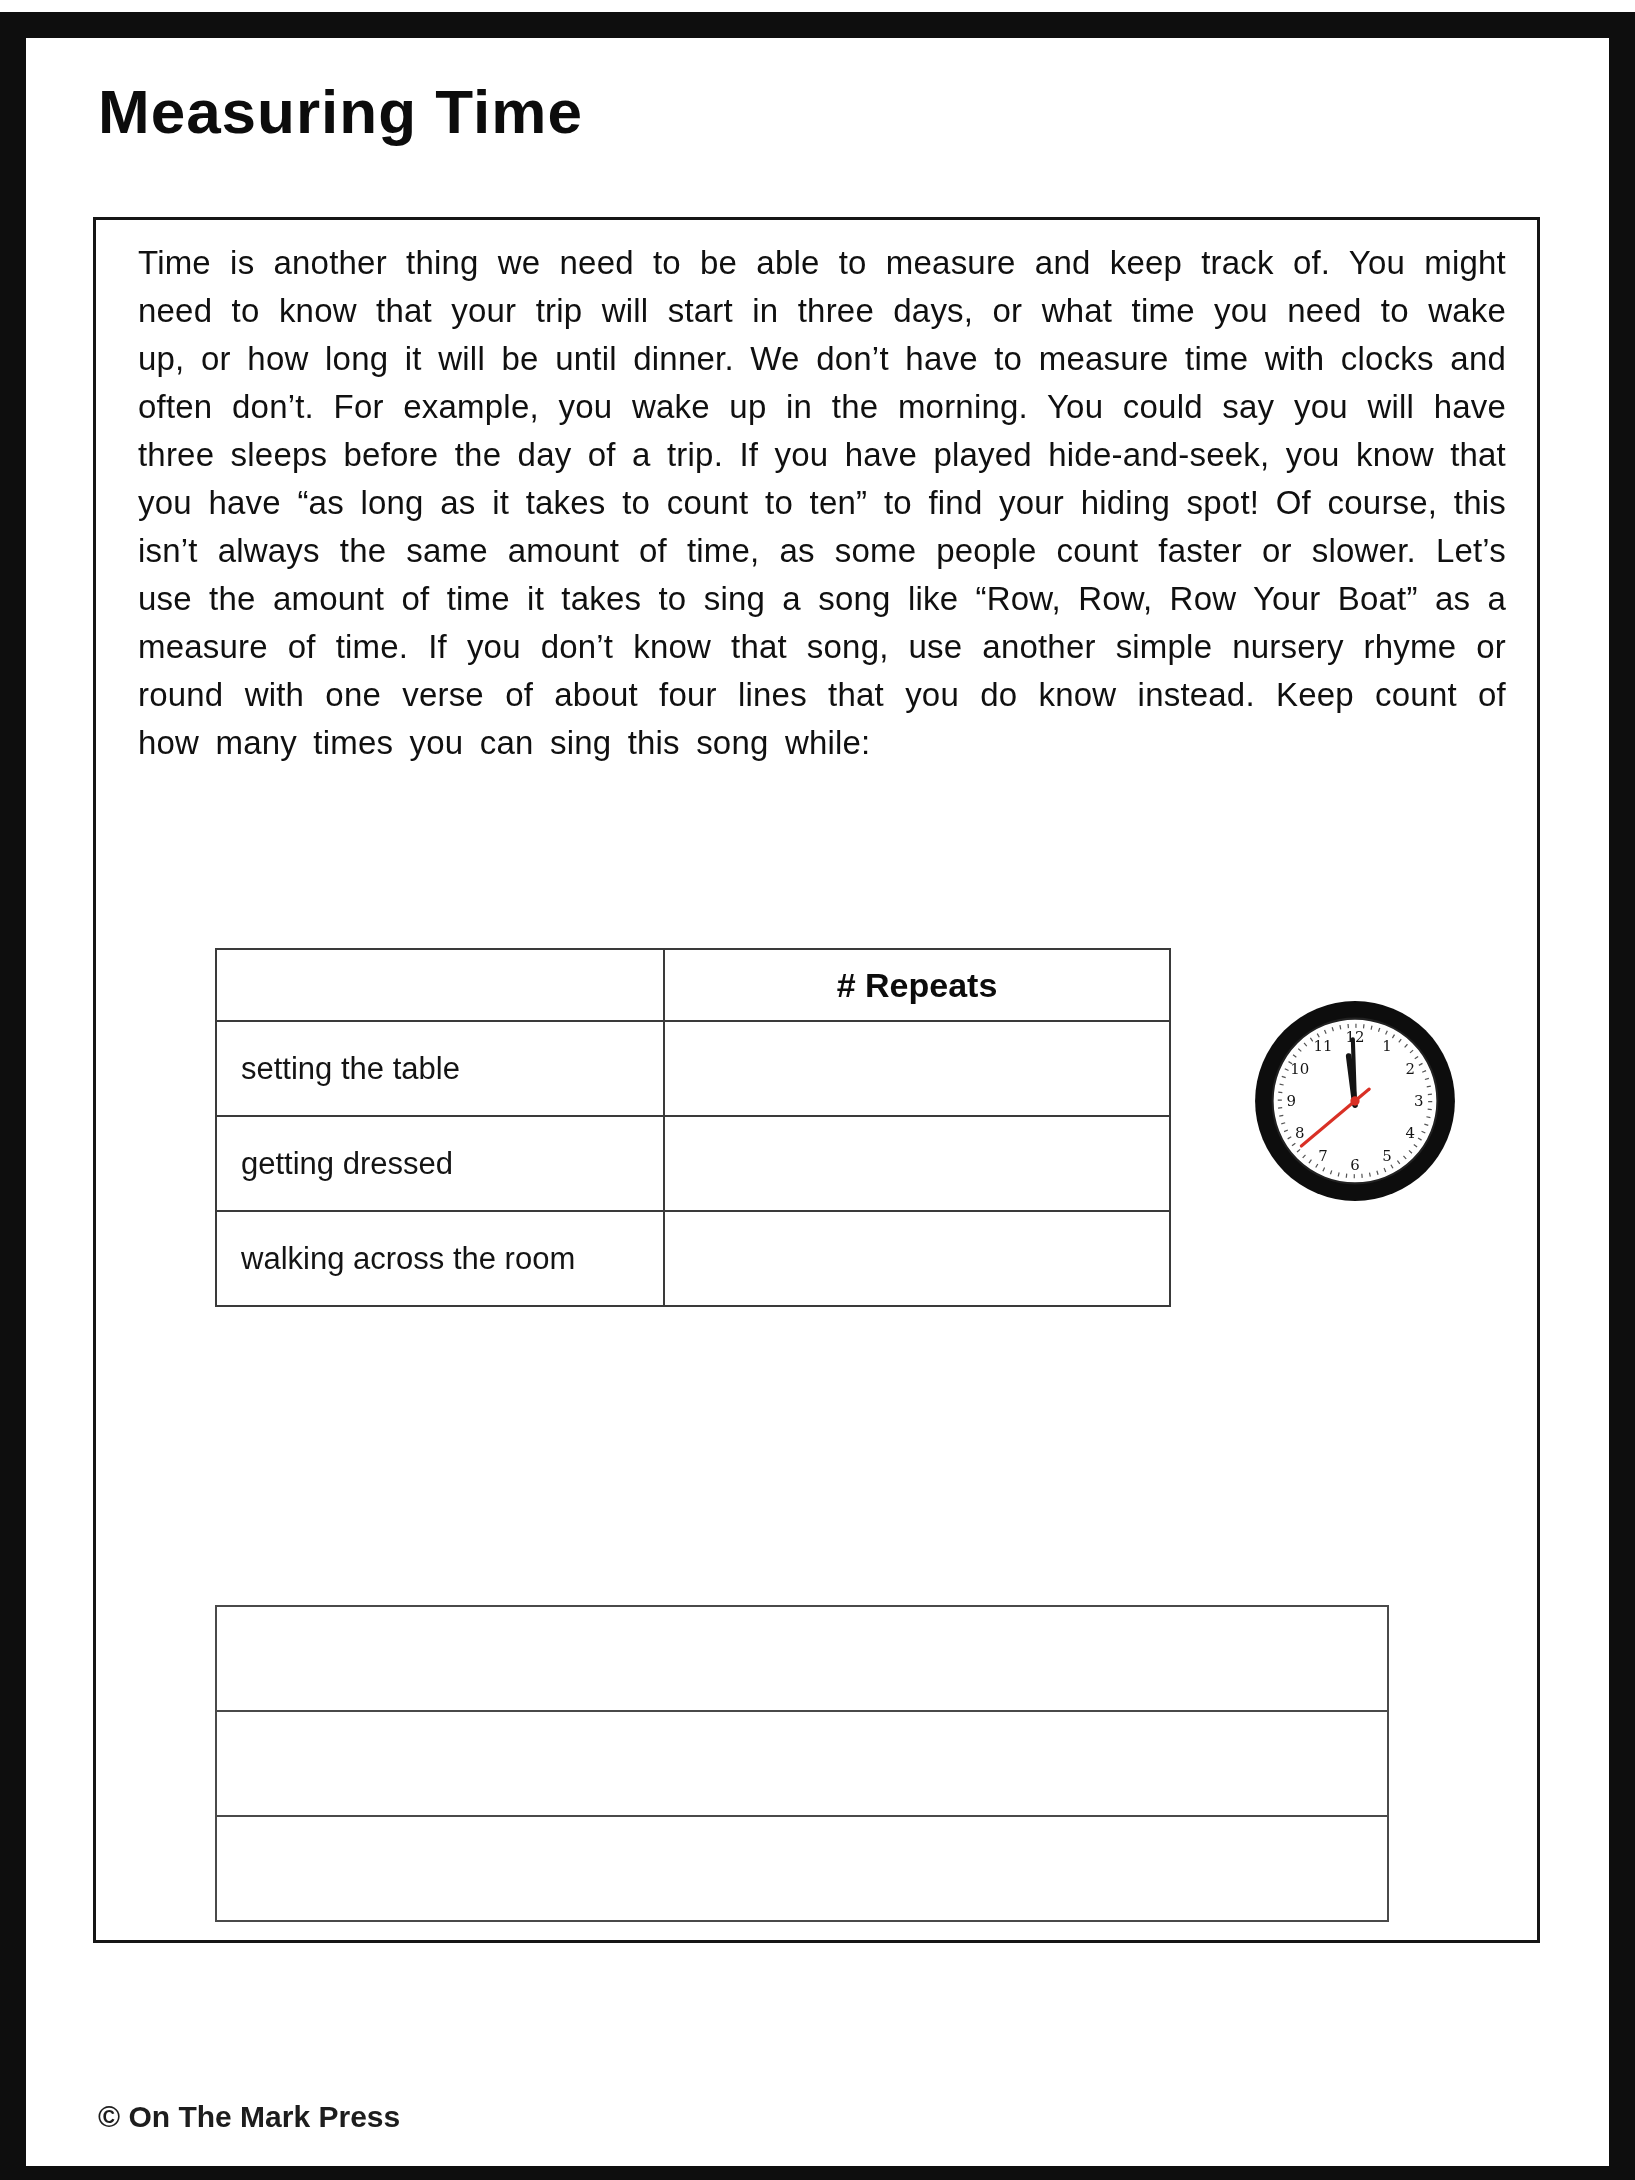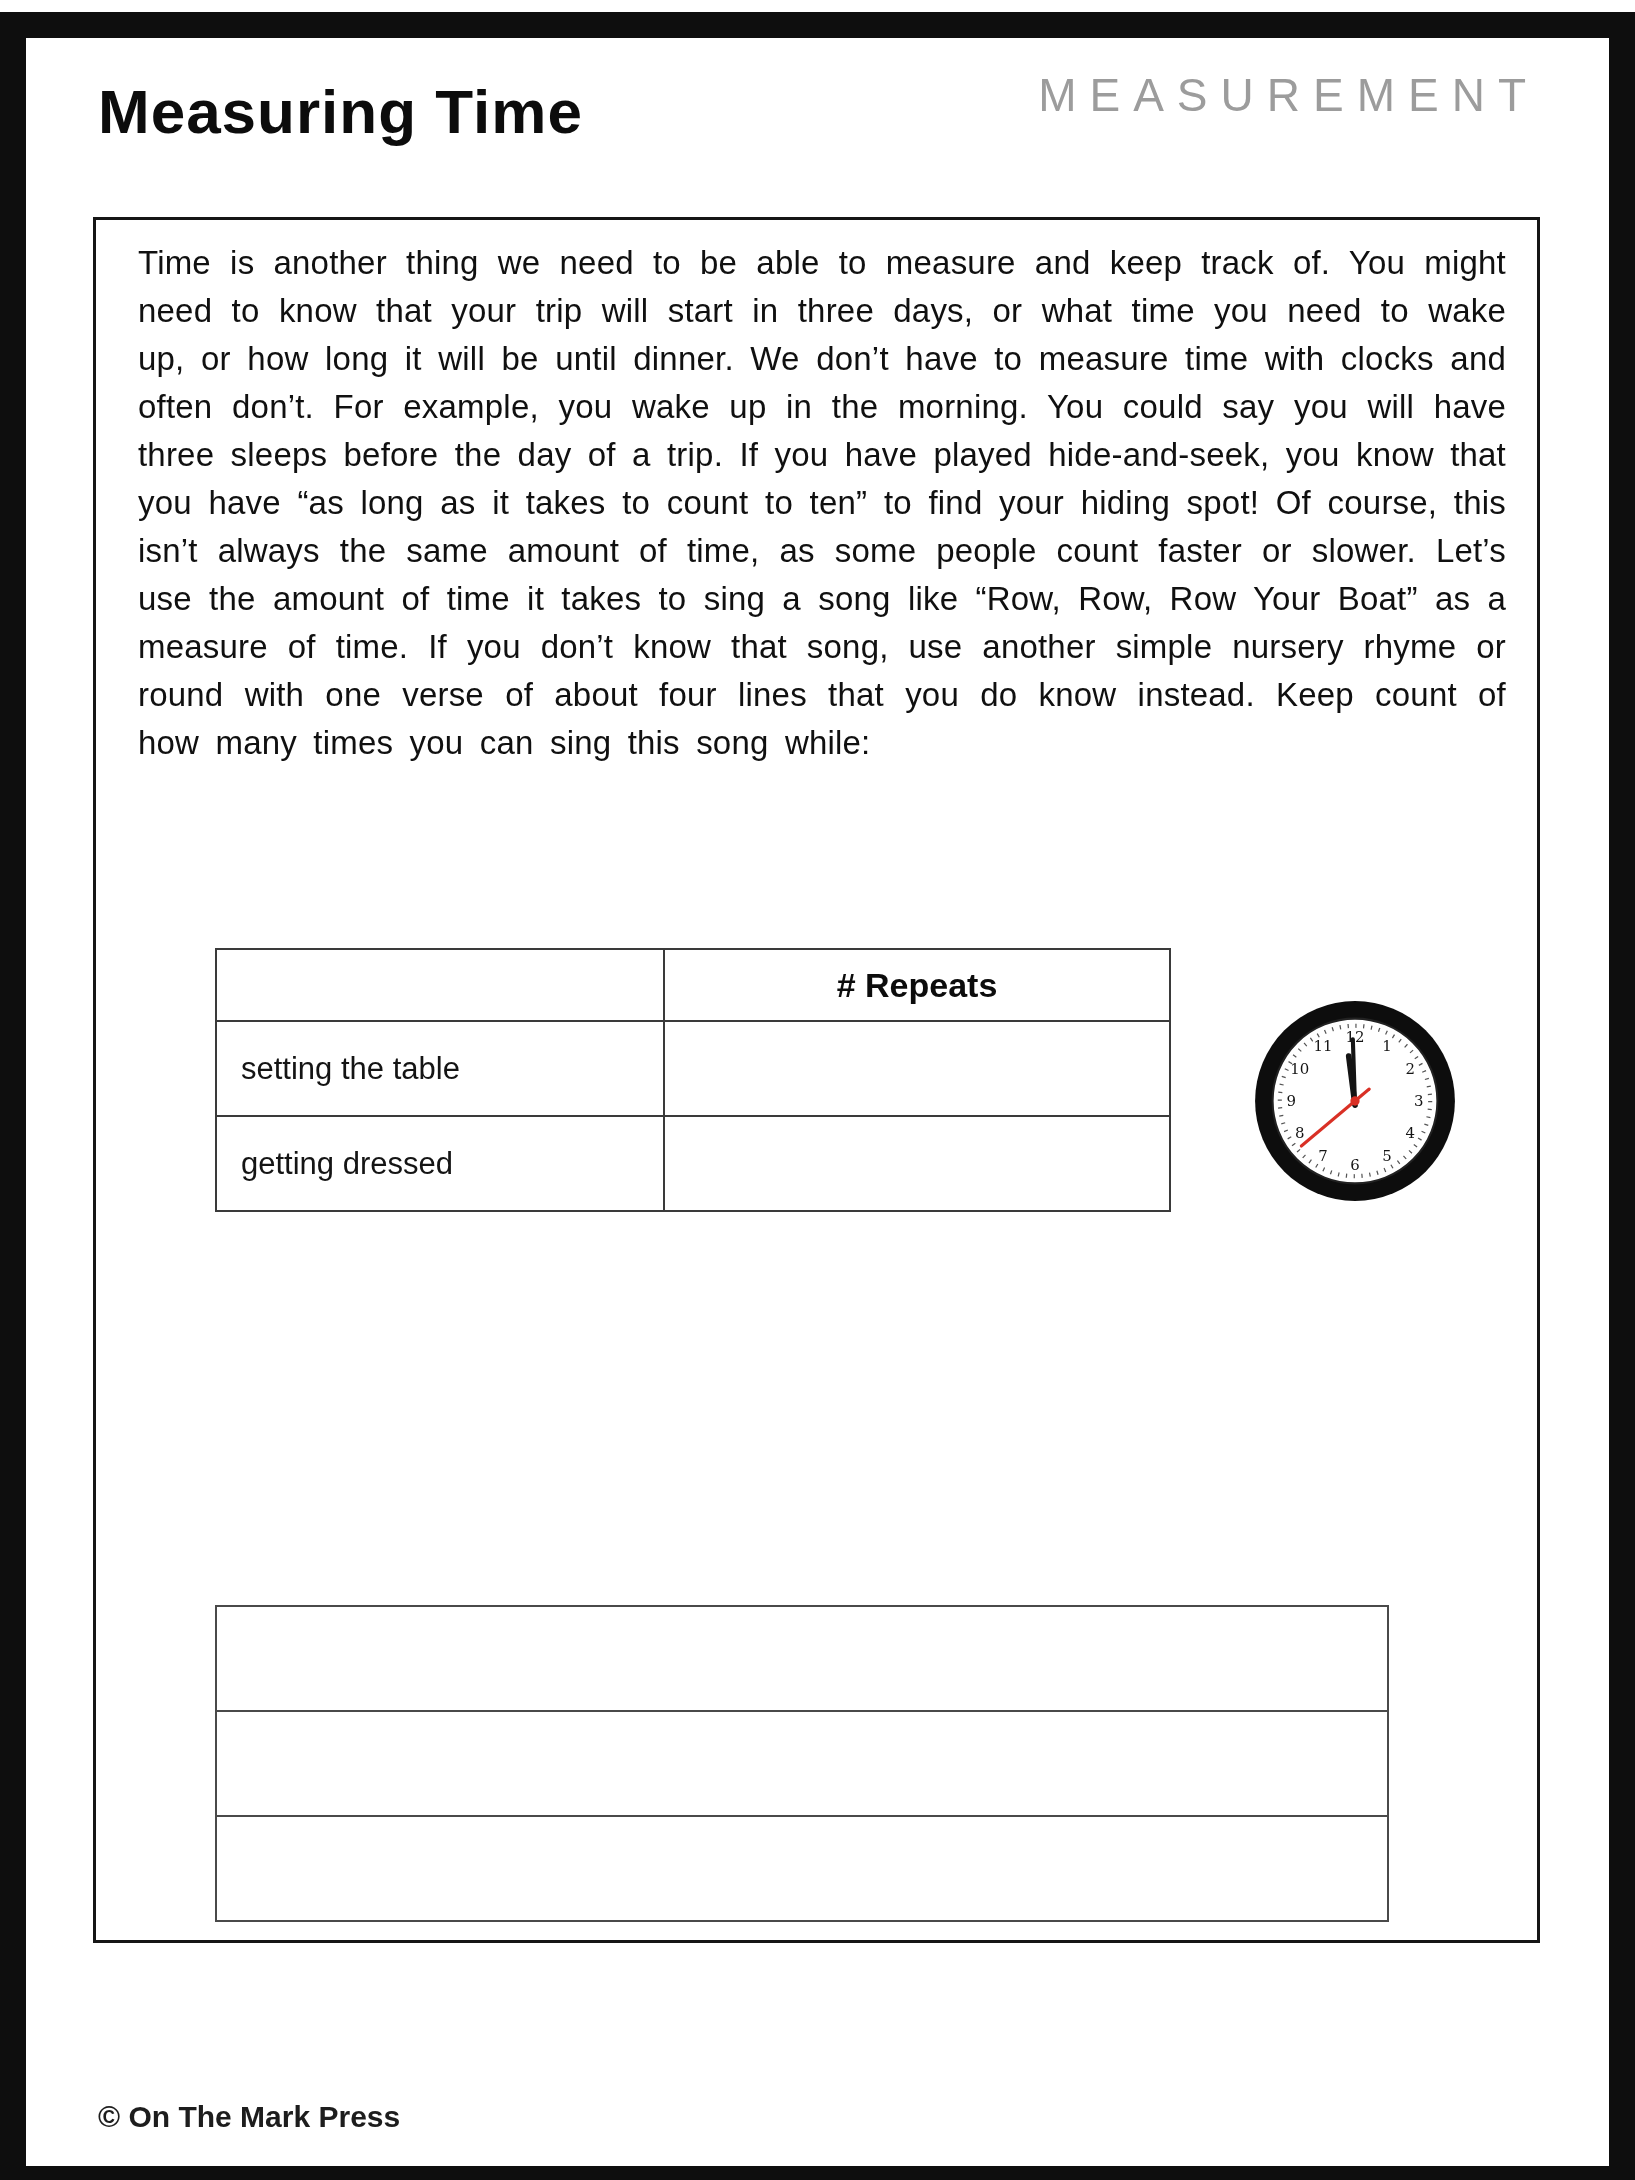--- a/index.html
+++ b/index.html
@@ -70,38 +70,41 @@
     font-size:30px; font-weight:700; color:#1d1d1d;
   }
 </style>
 </head>
 <body>
 
 <div class="page">
   <div class="page-frame"></div>
 
   <h1 class="page-title">Measuring Time</h1>
-  <div class="category-label">MEASUREMENT</div>
 
   <div class="content-box">
 
     <p class="para intro">Time is another thing we need to be able to measure and keep track of. You might need to know that your trip will start in three days, or what time you need to wake up, or how long it will be until dinner. We don’t have to measure time with clocks and often don’t. For example, you wake up in the morning. You could say you will have three sleeps before the day of a trip. If you have played hide-and-seek, you know that you have “as long as it takes to count to ten” to find your hiding spot! Of course, this isn’t always the same amount of time, as some people count faster or slower. Let’s use the amount of time it takes to sing a song like “Row, Row, Row Your Boat” as a measure of time. If you don’t know that song, use another simple nursery rhyme or round with one verse of about four lines that you do know instead. Keep count of how many times you can sing this song while:</p>
 
     <table class="repeats-table">
       <tbody>
           <tr class="head-row">
         <td class="col-activity"></td>
         <th class="col-repeats repeats-header"># Repeats</th>
       </tr>
       <tr class="body-row">
         <td class="activity-label">setting the table</td>
         <td class="input-cell"></td>
       </tr>
       <tr class="body-row">
         <td class="activity-label">getting dressed</td>
+        <td class="input-cell"></td>
+      </tr>
+      <tr class="body-row">
+        <td class="activity-label">walking across the room</td>
         <td class="input-cell"></td>
       </tr>
     </tbody>
       </table>
 
     <svg class="clock" viewBox="0 0 200 200" xmlns="http://www.w3.org/2000/svg">
       <circle cx="100" cy="100" r="97" fill="#0d0d0d"></circle>
       <circle cx="100" cy="100" r="80" fill="#ffffff" stroke="#222222" stroke-width="2"></circle>
       <circle cx="100" cy="100" r="73" fill="none" stroke="#555555" stroke-width="4" stroke-dasharray="1.2 6.44"></circle>
       <text x="100" y="43" text-anchor="middle">12</text>

